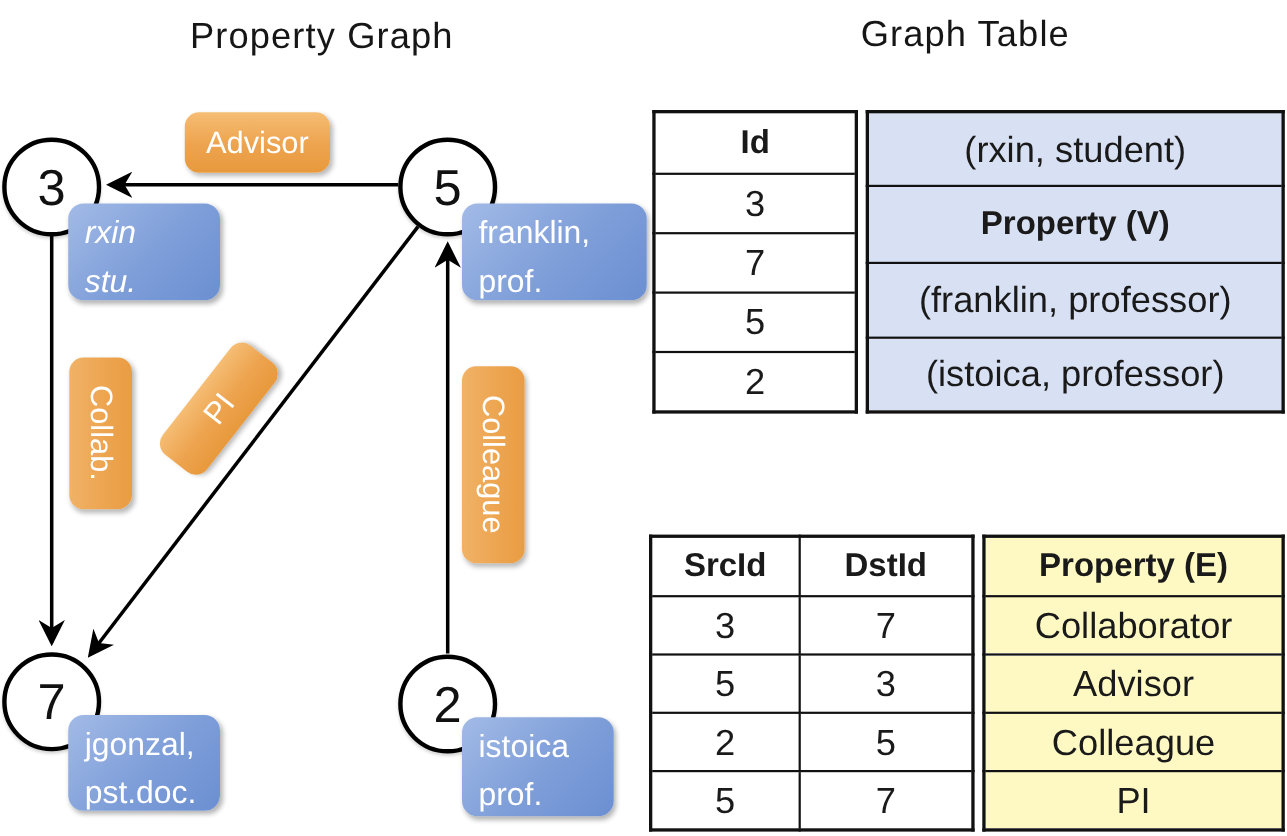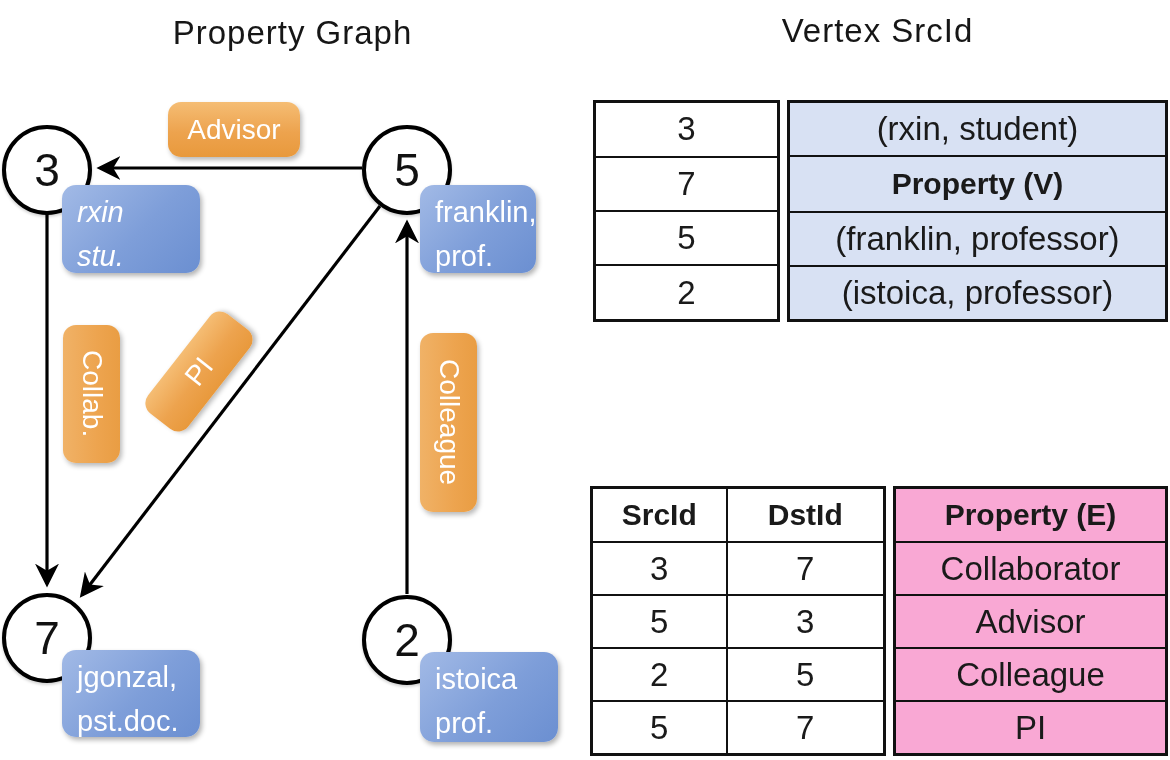--- a/index.html
+++ b/index.html
@@ -44,21 +44,21 @@
     border:2px solid #111; text-align:center; vertical-align:middle;
     padding:0; color:#1a1a1a; overflow:hidden; white-space:nowrap;
   }
   th { font-size:30px; font-weight:700; }
   td { font-size:33px; font-weight:400; }
   .vt-id th { height:54px; } .vt-id td { height:52px; }
   .vt-prop th { height:54px; } .vt-prop td { height:52px; }
   .et-ids th { height:52px; } .et-ids td { height:51px; }
   .et-prop th { height:52px; } .et-prop td { height:51px; }
   .bg-blue th, .bg-blue td { background:#d8e1f3; }
-  .bg-tan th, .bg-tan td { background:#f9a8d4; }
+  .bg-tan th, .bg-tan td { background:#fef9c3; }
 </style>
 </head>
 <body>
 
 <div class="stage">
 
   <div class="graph-panel">
     <div class="panel-title" style="top:14px;">Property Graph</div>
 
     <svg class="edges-svg" width="585" height="760" viewBox="0 0 585 760">
@@ -88,41 +88,44 @@
 
     <div class="elabel" style="left:168px; top:102px; width:132px; height:55px;">Advisor</div>
     <div class="elabel vert" style="left:63px; top:325px; width:57px; height:138px;">Collab.</div>
     <div class="elabel" style="left:136px; top:346px; width:126px; height:51px; transform:rotate(-52deg);">PI</div>
     <div class="elabel vert" style="left:420px; top:333px; width:57px; height:179px;">Colleague</div>
 
     <div class="vprop" style="left:62px; top:185px; width:138px; height:88px;font-style:italic;">
       <span>rxin</span>
       <span>stu.</span>
     </div>
-    <div class="vprop" style="left:420px; top:185px; width:116px; height:88px;">
+    <div class="vprop" style="left:420px; top:185px; width:168px; height:88px;">
       <span>franklin,</span>
       <span>prof.</span>
     </div>
     <div class="vprop" style="left:62px; top:650px; width:138px; height:87px;">
       <span>jgonzal,</span>
       <span>pst.doc.</span>
     </div>
     <div class="vprop" style="left:420px; top:652px; width:138px; height:90px;">
       <span>istoica</span>
       <span>prof.</span>
     </div>
   </div>
 
   <div class="tables-panel">
 
-    <div class="panel-title" style="top:12px;">Vertex SrcId</div>
+    <div class="panel-title" style="top:12px;">Graph Table</div>
 
     <div class="tbl-wrap" style="top:100px; left:8px; width:575px; gap:7px;">
       <table class="box vt-id" style="width:187px;">
         <tbody>
+            <tr>
+              <th>Id</th>
+            </tr>
         <tr>
               <td>3</td>
             </tr>
         <tr>
               <td>7</td>
             </tr>
         <tr>
               <td>5</td>
             </tr>
         <tr>

